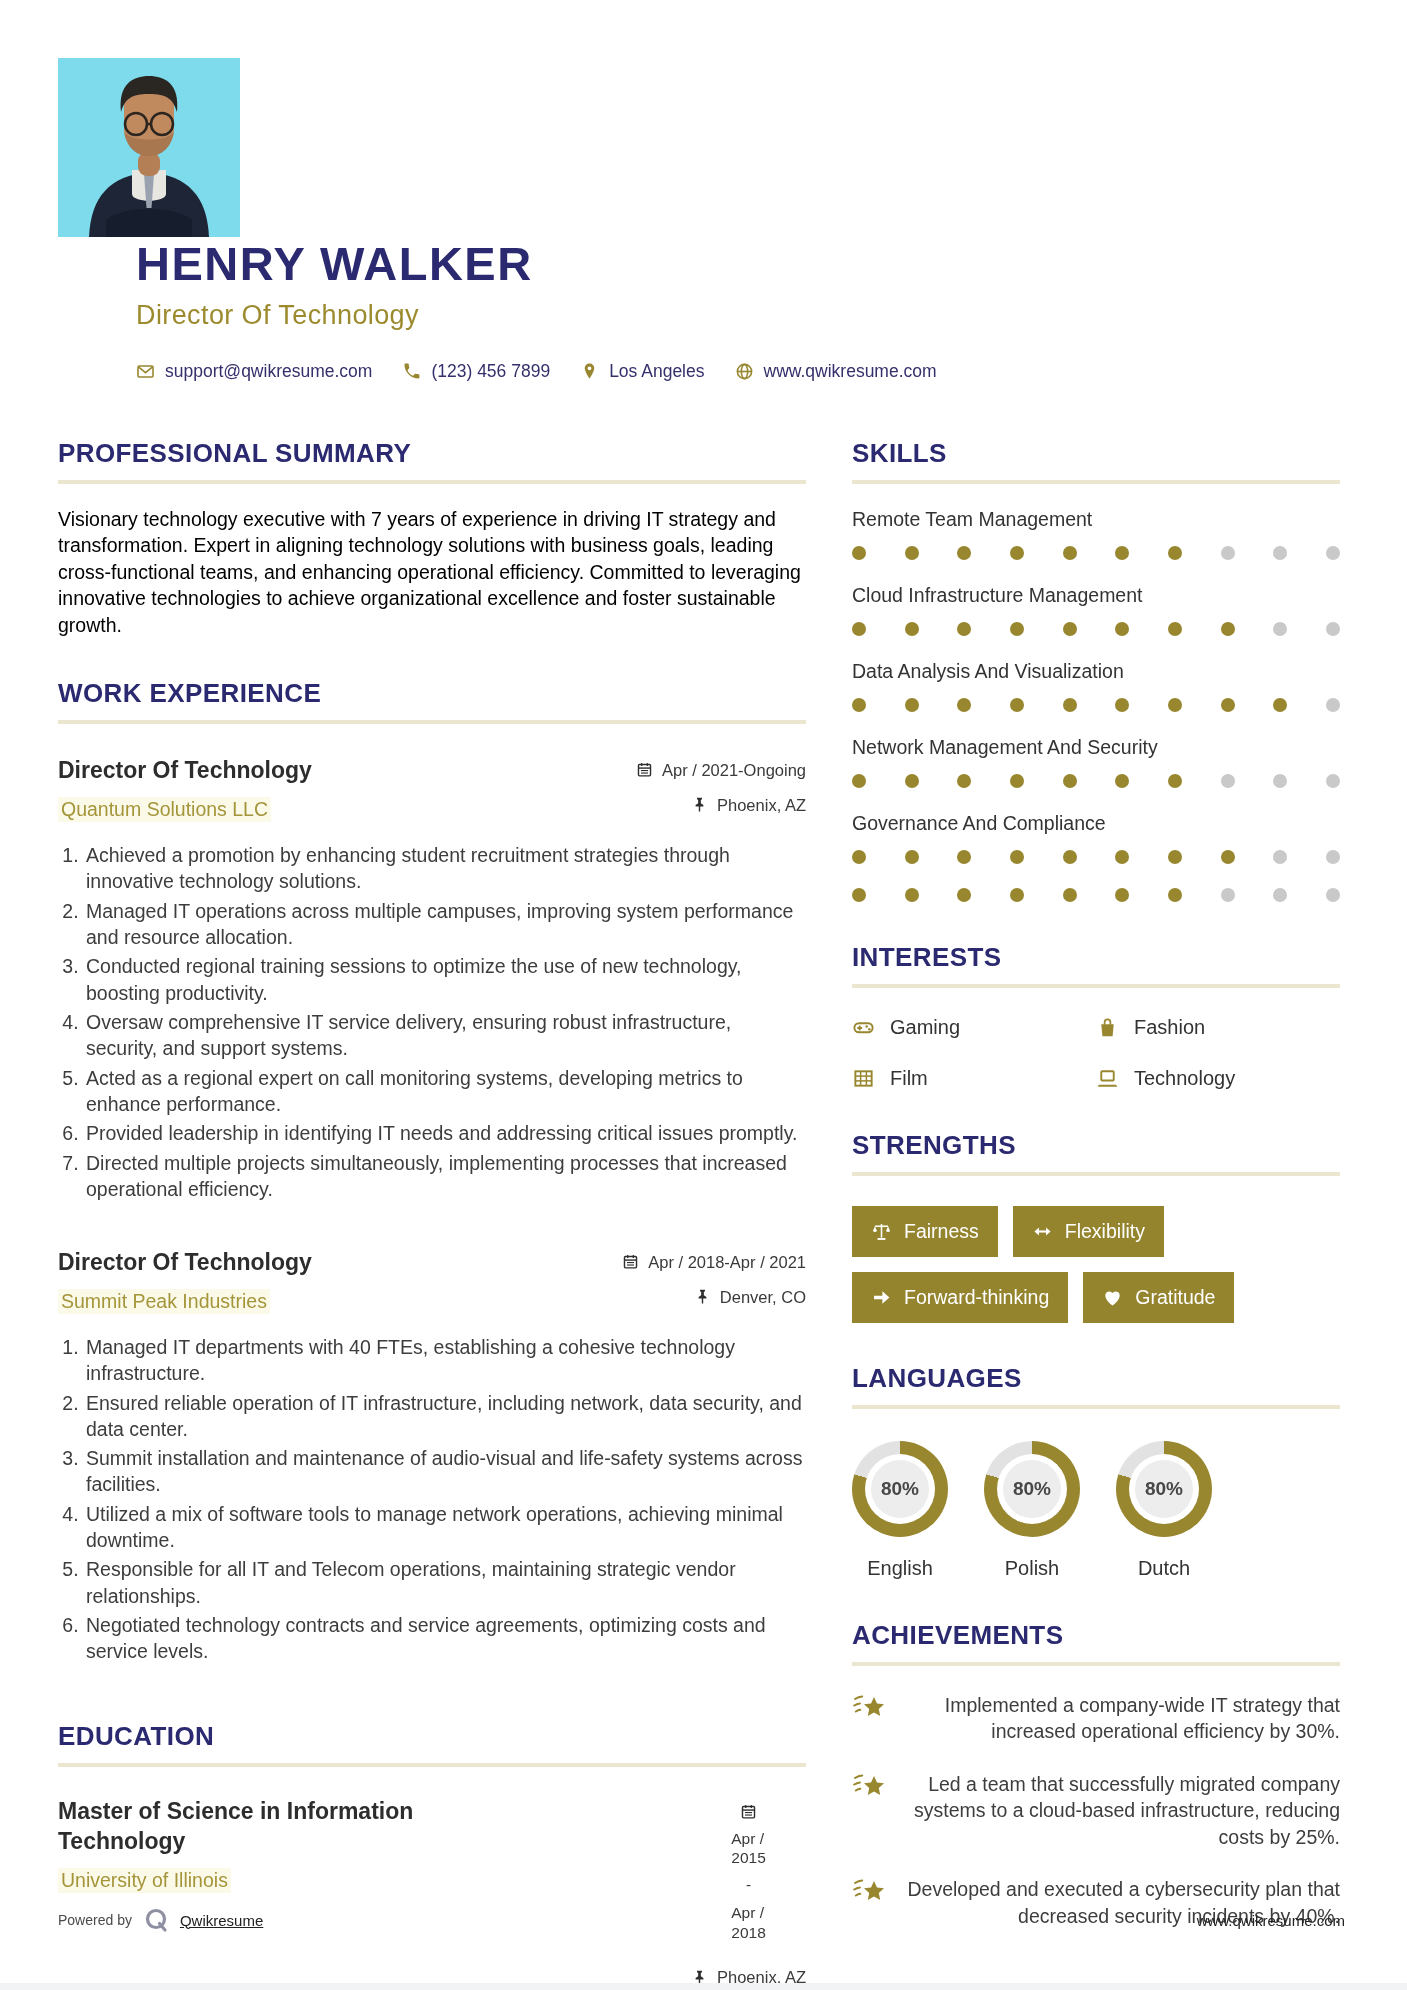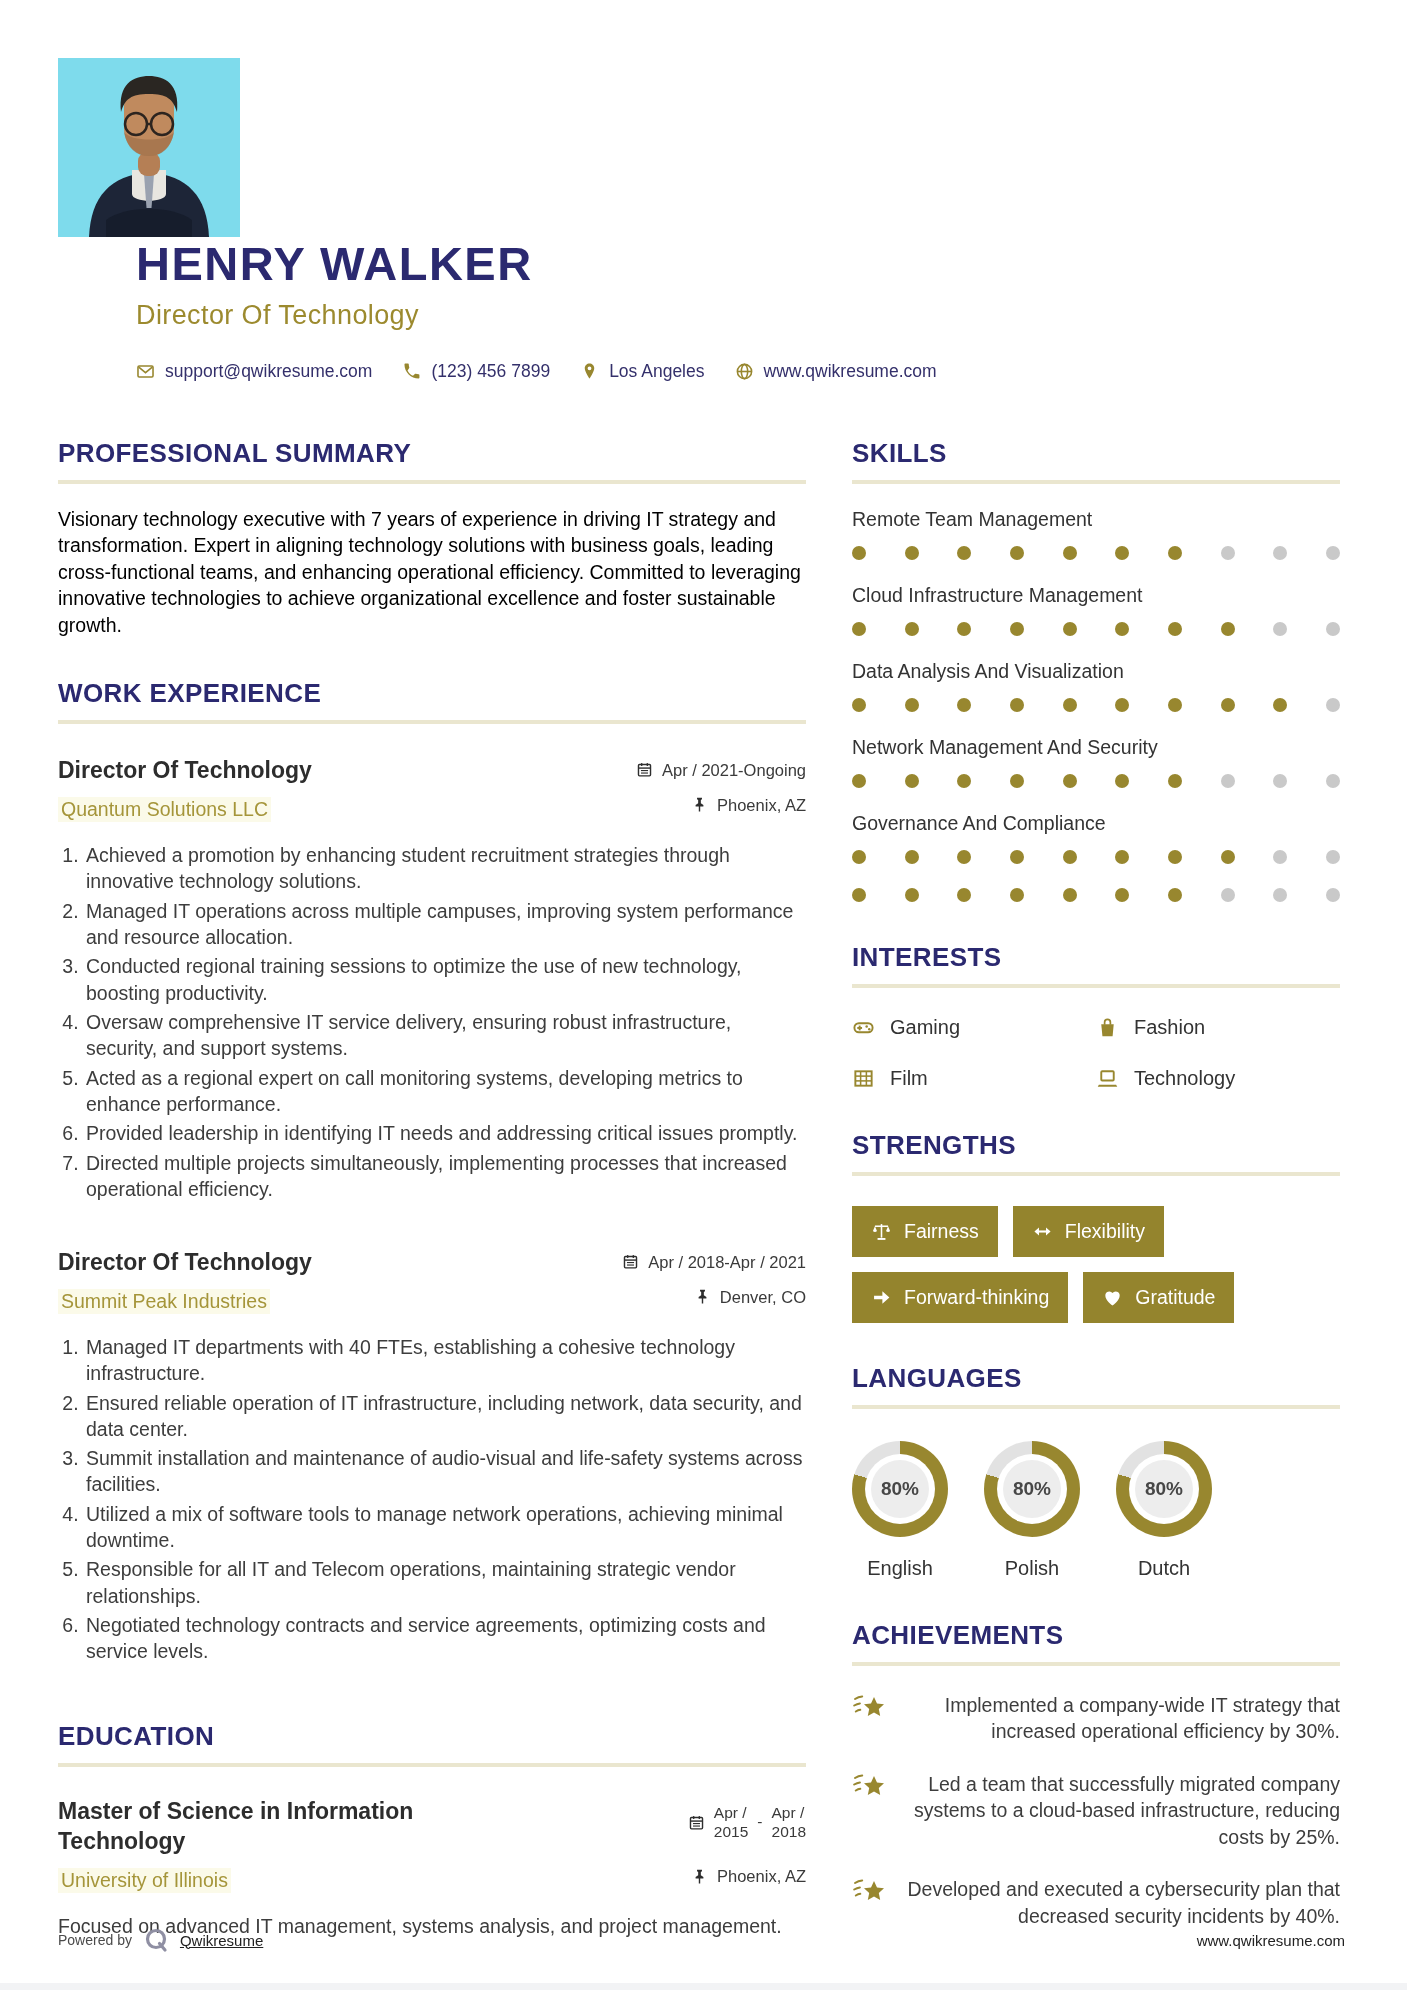--- a/index.html
+++ b/index.html
@@ -40,21 +40,21 @@
   .micn{display:inline-block;width:17px;height:17px;color:#2e2e2e;}
   .micn svg{width:100%;height:100%;display:block;}
   ol.bullets{margin:20px 0 0 0;padding-left:26px;font-size:19.5px;line-height:1.35;color:#3d3d3d;}
   ol.bullets li{margin-bottom:3px;padding-left:2px;}
 
   .edu-head{display:flex;justify-content:space-between;align-items:flex-start;margin-top:30px;}
   .edu-left{max-width:460px;}
   .edu-degree{font-size:23px;font-weight:bold;color:#2d2d2d;line-height:1.3;}
   .edu-school{display:inline-block;font-size:19.5px;color:#a5953a;margin-top:12px;background:#fbfae9;padding:1px 3px;}
   .edu-meta{flex:none;text-align:right;font-size:15.5px;color:#3a3a3a;padding-top:6px;}
-  .edu-date{display:flex;justify-content:flex-end;align-items:center;gap:9px;}
+  .edu-date{display:flex;justify-content:flex-end;align-items:center;gap:9px;flex-direction:column;}
   .dcol{display:flex;flex-direction:column;line-height:1.25;text-align:left;}
   .edu-loc{display:flex;justify-content:flex-end;align-items:center;gap:9px;margin-top:26px;font-size:16.5px;}
   .edu-desc{font-size:19.5px;line-height:1.36;margin-top:20px;}
 
   
   .skill{margin-bottom:24px;}
   .skill-name{font-size:19.5px;color:#333;}
   .dots{display:flex;justify-content:space-between;margin-top:15px;}
   .dot{width:14px;height:14px;border-radius:50%;}
   .dot-on{background:#98872f;}
@@ -80,21 +80,21 @@
              font-size:19px;font-weight:bold;color:#474747;}
   .lang-label{margin-top:20px;font-size:20px;color:#333;}
 
   .ach-list{margin-top:2px;text-align:right;}
   .ach-item{display:flex;gap:17px;margin-top:26px;}
   .ach-icon{flex:none;width:36px;height:34px;color:#98872f;}
   .ach-icon svg{width:100%;height:100%;display:block;}
   .ach-text{font-size:19.5px;line-height:1.36;color:#3d3d3d;}
 
   
-  .footer{position:absolute;left:58px;right:62px;bottom:36px;display:flex;justify-content:space-between;align-items:center;}
+  .footer{position:absolute;left:58px;right:62px;bottom:56px;display:flex;justify-content:space-between;align-items:center;}
   .foot-left{display:flex;align-items:center;gap:10px;}
   .powered{font-size:14px;color:#4a4a4a;}
   .qlogo{width:28px;height:28px;}
   .qlogo svg{width:100%;height:100%;display:block;}
   .brand{font-size:15px;color:#222;text-decoration:underline;}
   .foot-url{font-size:15px;color:#222;}
   .bottom-strip{position:absolute;left:0;right:0;bottom:0;height:7px;background:#f2f3f5;}
 </style>
 </head>
 <body>

